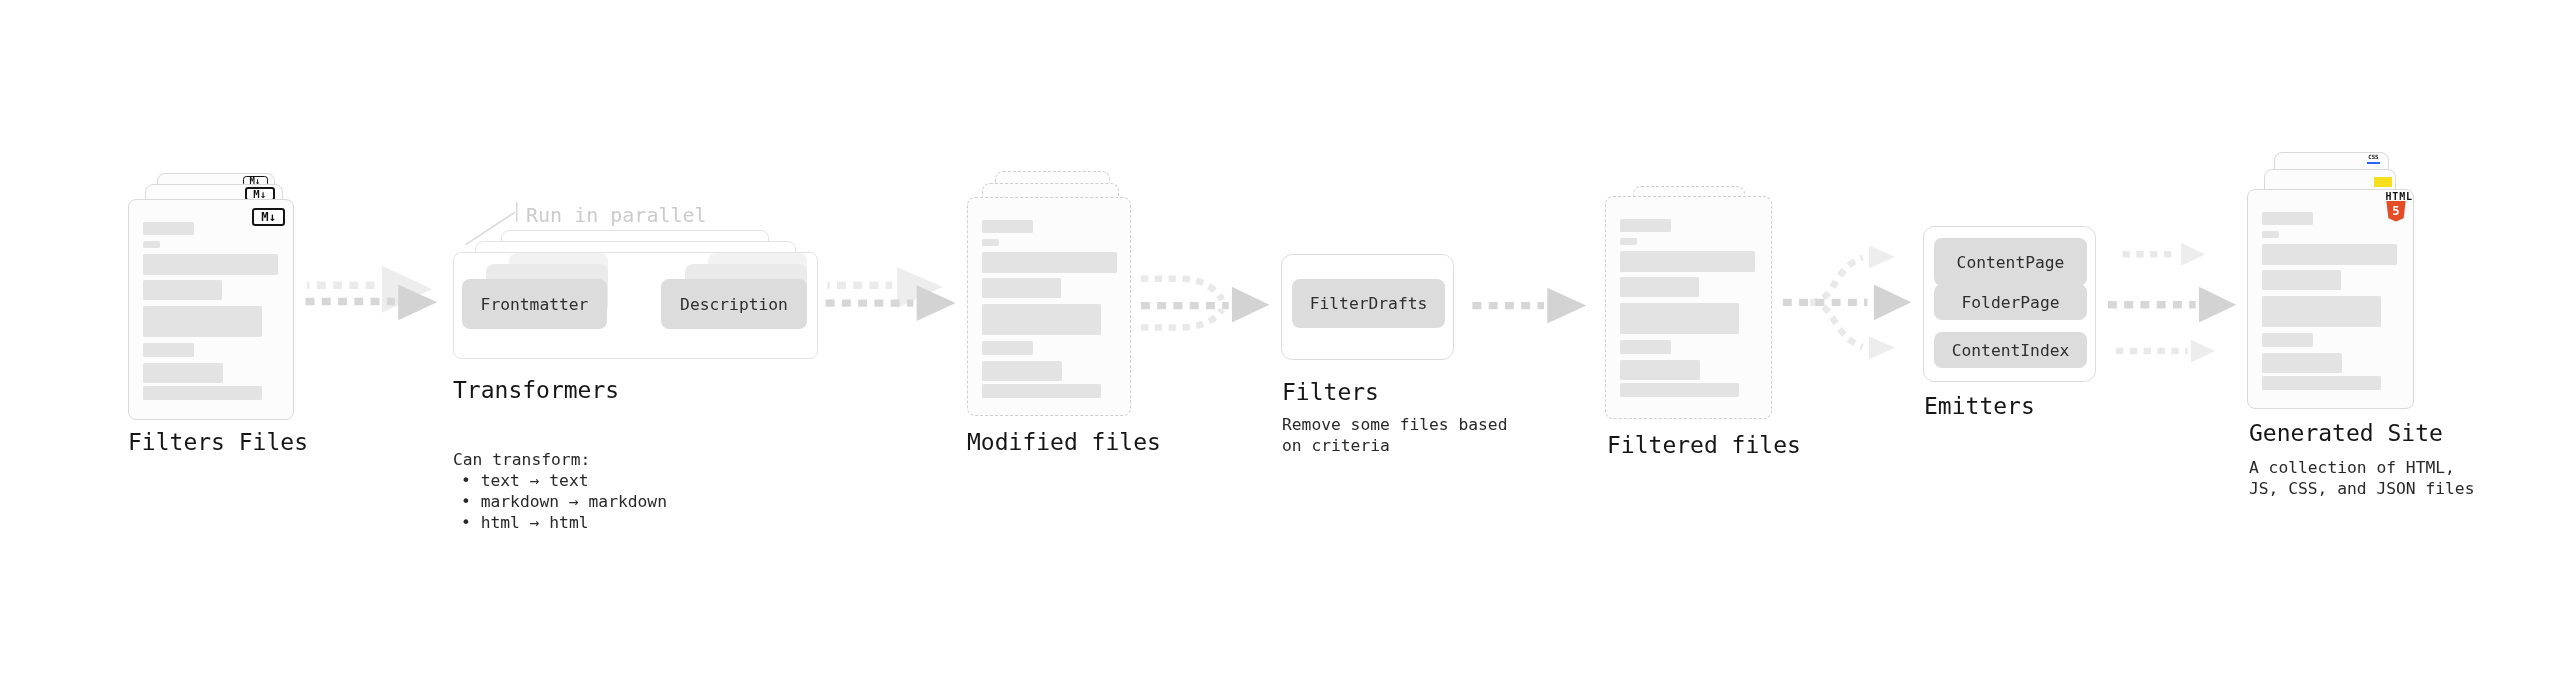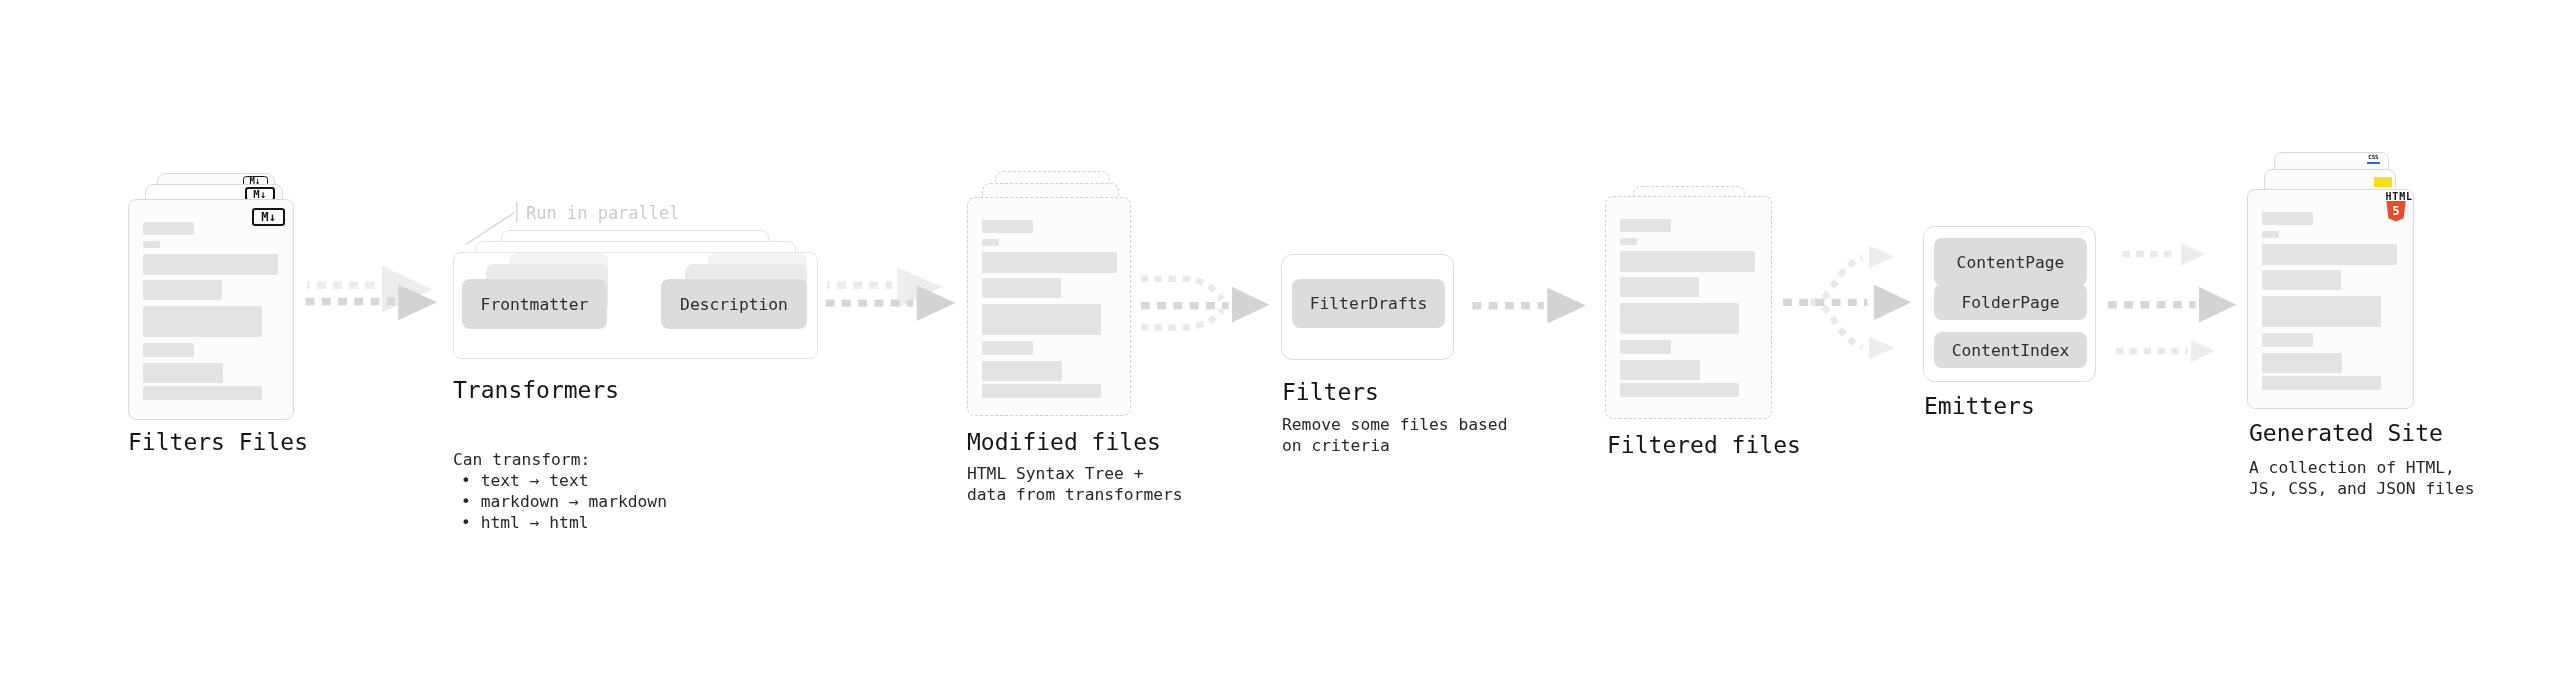--- a/index.html
+++ b/index.html
@@ -60,21 +60,21 @@
   .ghost2{position:absolute;background:#f2f2f2;border-radius:8.1px;}
 
   
   .panel{position:absolute;background:#ffffff;border:1.6px solid #dcdcdc;border-radius:11.4px;box-sizing:border-box;}
 
   
   .stage-label{position:absolute;font-size:23px;color:#161616;white-space:nowrap;}
   .stage-sub{position:absolute;font-size:16.3px;line-height:21px;color:#282828;white-space:pre-line;}
   .note-line{font-size:16.3px;line-height:21px;color:#282828;white-space:nowrap;}
   .bullet{padding-left:8.1px;}
-  .annotation{position:absolute;font-size:17px;color:#cbcbcb;white-space:nowrap;}
+  .annotation{position:absolute;font-size:20px;color:#cbcbcb;white-space:nowrap;}
 </style>
 </head>
 <body>
 
 <div id="canvas">
 
   <svg id="arrows" width="2576" height="681" viewBox="0 0 3170 838">
 
     <g>
       <path class="dash lite" d="M378 351 H466" stroke-dashoffset="8"></path>
@@ -181,22 +181,20 @@
       <div class="bar b2"></div>
       <div class="bar b3"></div>
       <div class="bar b4"></div>
       <div class="bar b5"></div>
       <div class="bar b6"></div>
       <div class="bar b7"></div>
       <div class="bar b8"></div>
     </div>
   </div>
   <div class="stage-label" style="left:967px;top:429px;">Modified files</div>
-  <div class="stage-sub" style="left:967px;top:463px;">HTML Syntax Tree +
-data from transformers</div>
 
   <div class="panel" style="left:1281px;top:254px;width:173px;height:106px;"></div>
   <div class="pill" style="left:1292px;top:279px;width:153px;height:49px;">FilterDrafts</div>
   <div class="stage-label" style="left:1282px;top:379px;">Filters</div>
   <div class="stage-sub" style="left:1282px;top:414px;">Remove some files based
 on criteria</div>
 
   <div>
     <div class="file-card dashed" style="left:1633px;top:186px;width:112px;height:223px;"></div>
     <div class="file-card dashed" style="left:1605px;top:196px;width:167px;height:223px;">

